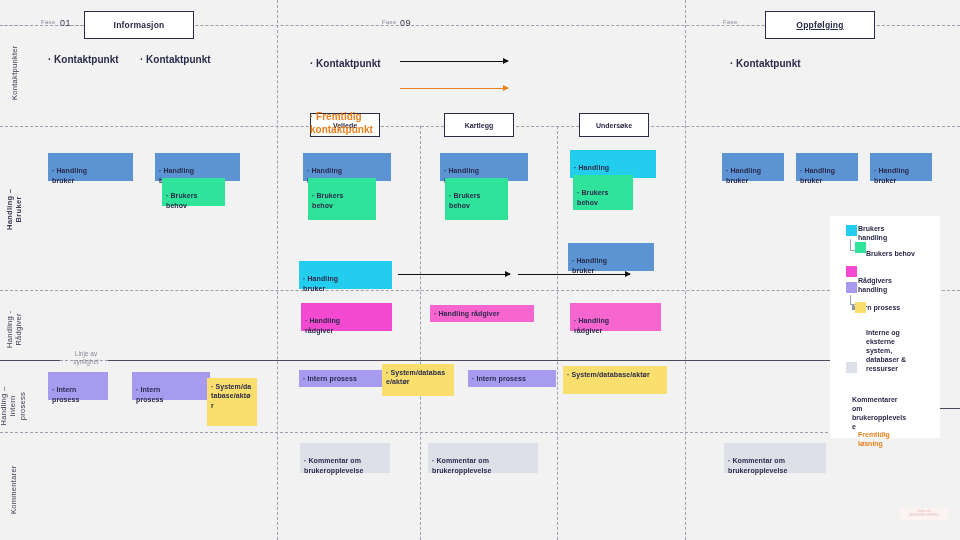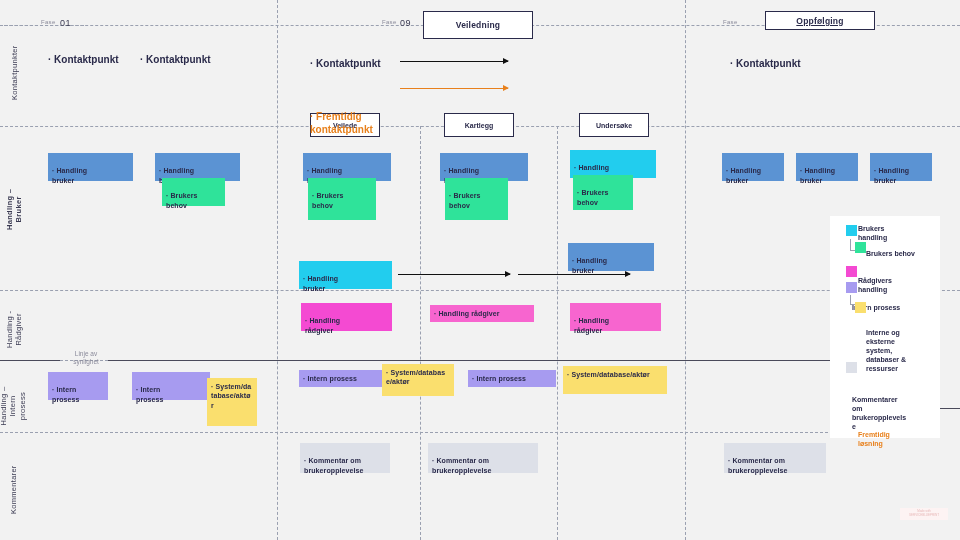--- a/index.html
+++ b/index.html
@@ -167,28 +167,28 @@
   <div class="rowlabel" style="left:-31px;top:320px;white-space:pre-line;">Handling -
 Rådgiver</div>
   <div class="rowlabel" style="left:-32px;top:392px;white-space:pre-line;">Handling –
 Intern
 prosess</div>
   <div class="rowlabel" style="left:-31px;top:485px;white-space:pre-line;">Kommentarer</div>
 
   <div class="abs hline" style="left:4px;top:25px;width:80px;"></div>
   <div class="phase-pre" style="left:41px;top:19px;">Fase</div>
   <div class="phase-num" style="left:60px;top:18px;">01</div>
+  <div class="phase-box" style="left:84px;top:11px;width:110px;height:28px;">Informasjon</div>
 
   <div class="phase-pre" style="left:382px;top:19px;">Fase</div>
   <div class="phase-num" style="left:400px;top:18px;">09</div>
-  <div class="phase-box" style="left:423px;top:11px;width:110px;height:28px;">Veiledning</div>
 
   <div class="phase-pre" style="left:723px;top:19px;">Fase</div>
   <div class="phase-num" style="left:741px;top:18px;margin-left:36px;">03</div>
-  <div class="phase-box" style="left:765px;top:11px;width:110px;height:19px;text-decoration:underline;">Oppfølging</div>
+  <div class="phase-box" style="left:765px;top:11px;width:110px;height:28px;text-decoration:underline;">Oppfølging</div>
 
   <div class="sub-box" style="left:310px;top:113px;width:70px;height:24px;">Veilede</div>
   <div class="sub-box" style="left:444px;top:113px;width:70px;height:24px;">Kartlegg</div>
   <div class="sub-box" style="left:579px;top:113px;width:70px;height:24px;">Undersøke</div>
 
   <div class="bullet" style="left:48px;top:53px;">
     <span>·&nbsp;</span><span>Kontaktpunkt</span>
   </div>
   <div class="bullet" style="left:140px;top:53px;">
     <span>·&nbsp;</span><span>Kontaktpunkt</span>

